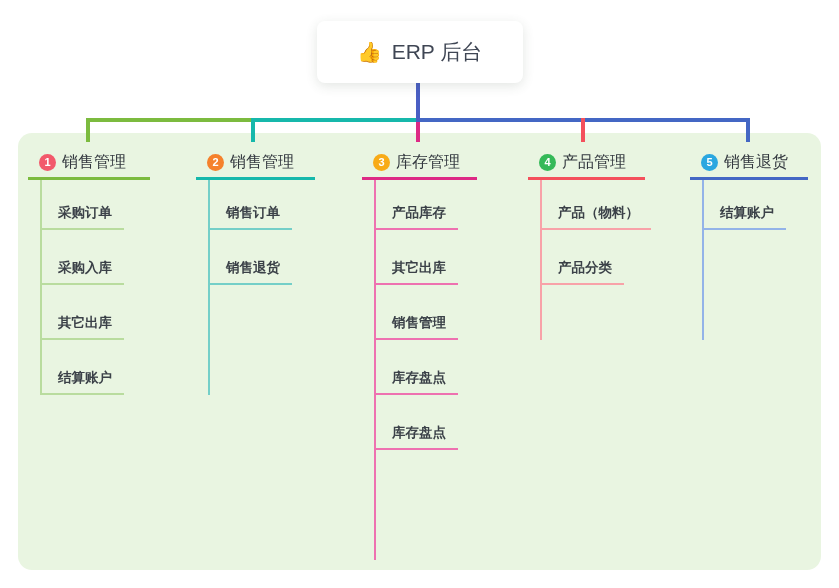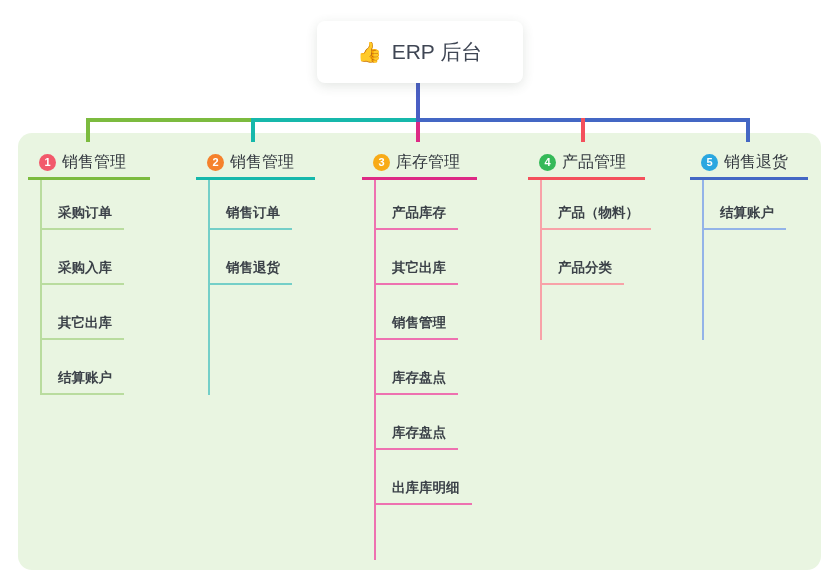--- a/index.html
+++ b/index.html
@@ -108,21 +108,20 @@
       <span class="badge">3</span>
       <span>库存管理</span>
     </div>
     <div class="spine"></div>
     <div class="children">
       <div class="child">产品库存</div>
       <div class="child">其它出库</div>
       <div class="child">销售管理</div>
       <div class="child">库存盘点</div>
       <div class="child">库存盘点</div>
-      <div class="child">出库库明细</div>
     </div>
   </div>
 
   <div class="branch" id="br3" style="--line: #f4505c; --cline: #f8a2a8; --badge: #35b958;">
     <div class="title">
       <span class="badge">4</span>
       <span>产品管理</span>
     </div>
     <div class="spine"></div>
     <div class="children">

